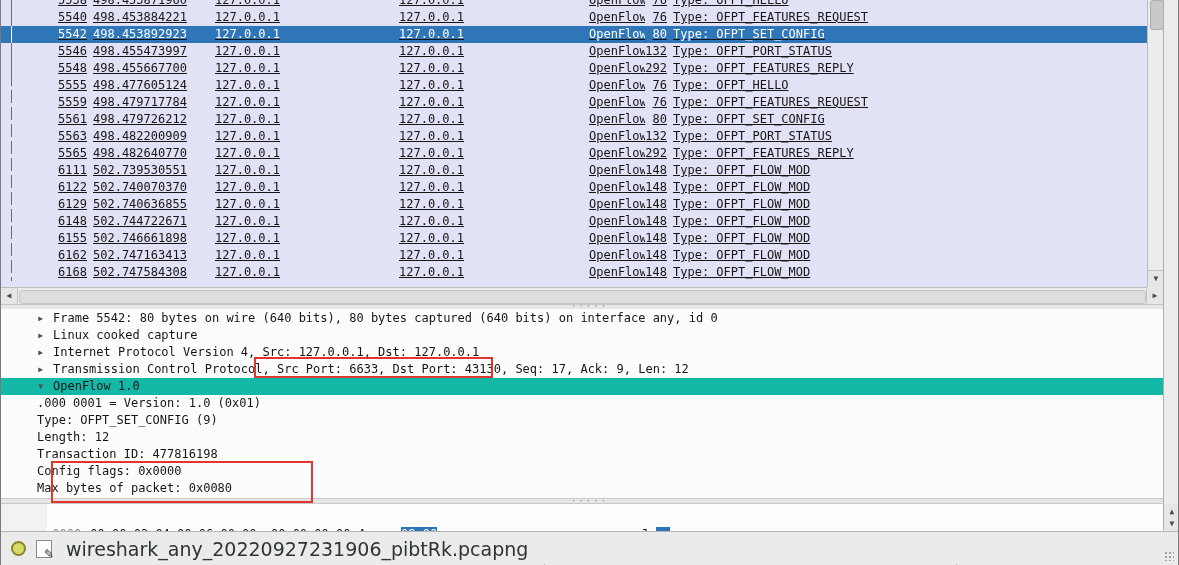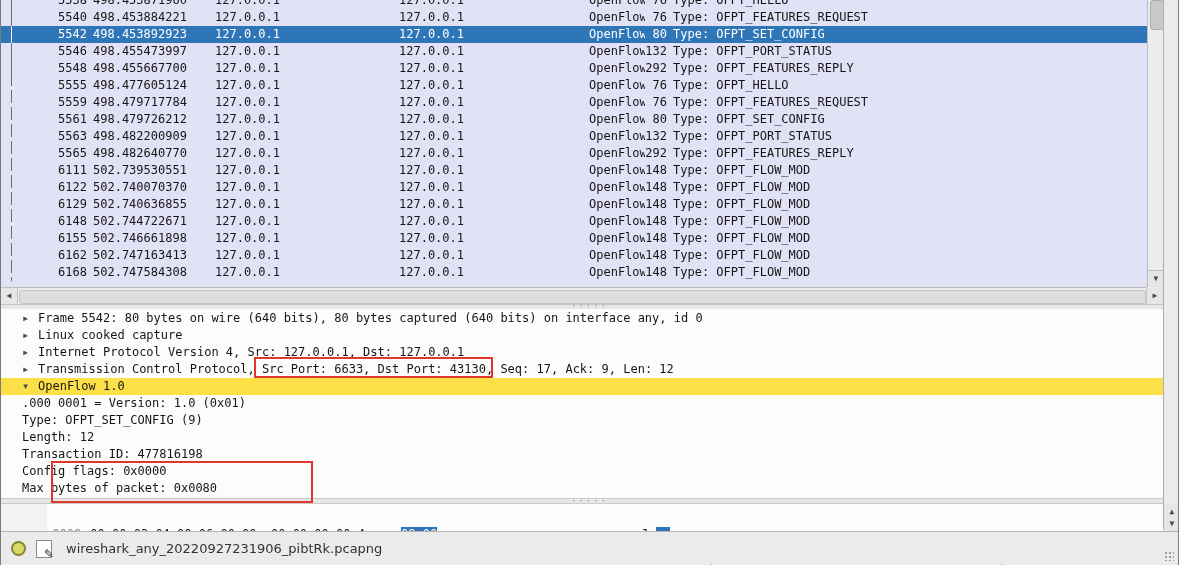--- a/index.html
+++ b/index.html
@@ -2,21 +2,21 @@
 <html><head>
 <meta charset="utf-8">
 <style>
   html,body{margin:0;padding:0;background:#d8d8d8;}
   #root{
     position:relative; width:1179px; height:565px; overflow:hidden;
     background:#ececec; font-family:"DejaVu Sans Mono",monospace; font-size:12px; color:#161616;
     border-left:1px solid #7a7a7a; border-right:1px solid #7a7a7a; box-sizing:border-box;
   }
   
-  .list-viewport{position:relative; height:287px; width:1146px; overflow:hidden; background:#e2e2f6; border-bottom:1px solid #bdbdbd;}
+  .list-viewport{position:relative; height:287px; width:1146px; overflow:hidden; background:#e2e2f6; border-bottom:1px solid #bdbdbd;text-decoration:underline;}
   .prow{
     display:grid; grid-template-columns:14px 72px 6px 122px 184px 190px 56px 22px 6px 1fr;
     height:17px; line-height:17px; white-space:pre; overflow:hidden;
   }
   .prow.clipped{margin-top:-8px;}
   .prow span{overflow:hidden; white-space:pre;}
   .c-no,.c-len{text-align:right;}
   .prow.selected{background:#2f76b9; color:#ffffff;}
   .rel{height:100%;}
   .m-solid .rel{background-image:linear-gradient(#6d6d6d,#6d6d6d); background-repeat:no-repeat; background-position:10px 0; background-size:1px 100%;}
@@ -34,37 +34,37 @@
   
   .hscroll{position:relative; width:1162px; height:17px; background:#ececec; border-bottom:1px solid #c6c6c6; box-sizing:border-box;}
   .hscroll .left{left:0; top:0; border-right:1px solid #c6c6c6;}
   .hscroll .right{left:1145px; top:0; border-left:1px solid #c6c6c6;}
   .hthumb{position:absolute; left:18px; top:2px; width:1125px; height:12px; background:#dedede; border:1px solid #c6c6c6; border-radius:3px;}
   
   .splitter{height:4px; background:#e7e7e7; text-align:center; line-height:3px; font-size:9px; color:#8a8a8a; letter-spacing:2px;}
   .splitter2{height:6px; background:#e7e7e7; border-top:1px solid #c9c9c9; border-bottom:1px solid #c9c9c9; box-sizing:border-box; text-align:center; line-height:4px; font-size:9px; color:#8a8a8a; letter-spacing:2px;}
   
   .details{position:relative; height:189px; width:1162px; background:#fcfcfc; overflow:hidden; padding-top:1px; box-sizing:border-box;}
-  .det-line{height:17px; line-height:17px; white-space:pre; padding-left:21px;}
+  .det-line{height:17px; line-height:17px; white-space:pre; padding-left:36px;}
   .det-line .exp{display:inline-block; width:16px; color:#4d4d4d;}
   .det-line.indent{}
-  .det-line.sel{background:#fde047;}
+  .det-line.sel{background:#14b8a6;}
   .u{}
   
   .hexpane{position:relative; height:27px; width:1162px; background:#fdfdfd; overflow:hidden;}
   .hex-offcol{position:absolute; left:0; top:0; width:46px; height:100%; background:#f2f2f2;}
   .hex-line{position:relative; padding-top:5px; height:17px; line-height:17px; white-space:pre;}
   .hx-off{display:inline-block; width:46px; padding-left:8px; box-sizing:border-box; color:#8a8a8a;}
   .hl{background:#2f76b9; color:#ffffff;}
   .hx-ascii{margin-left:110px;}
   
   .statusbar{
     position:relative; height:35px; width:100%; background:#ebebeb; border-top:1px solid #b4b4b4; border-bottom:1px solid #8f8f8f;
     box-sizing:border-box; display:flex; align-items:center; padding:0 10px;
-    font-family:"DejaVu Sans",sans-serif; font-size:13px; color:#2e3436;
+    font-family:"DejaVu Sans",sans-serif; font-size:19px; color:#2e3436;
   }
   .expert-circle{width:15px; height:15px; border-radius:50%; background:#d7da67; border:2px solid #84862f; box-sizing:border-box; margin-right:10px;}
   .note-icon{position:relative; width:16px; height:18px; background:#ffffff; border:1px solid #8a8a8a; box-sizing:border-box; margin-right:14px;}
   .note-icon::after{content:"✎"; position:absolute; right:-3px; bottom:-4px; font-size:12px; color:#2b2b2b;}
   .sb-sep{width:0; height:18px; border-left:1px dotted #b0b0b0; margin:0 12px;}
   .sb-right{margin-left:auto; display:flex; align-items:center; margin-right:58px;margin-top:48px;}
   .grip{position:absolute; right:4px; bottom:4px; width:10px; height:10px;
     background-image:radial-gradient(#a0a0a0 1px, transparent 1.2px); background-size:4px 4px;}
   
   .redbox{position:absolute; border:2px solid #df362d; pointer-events:none; box-sizing:border-box;}

